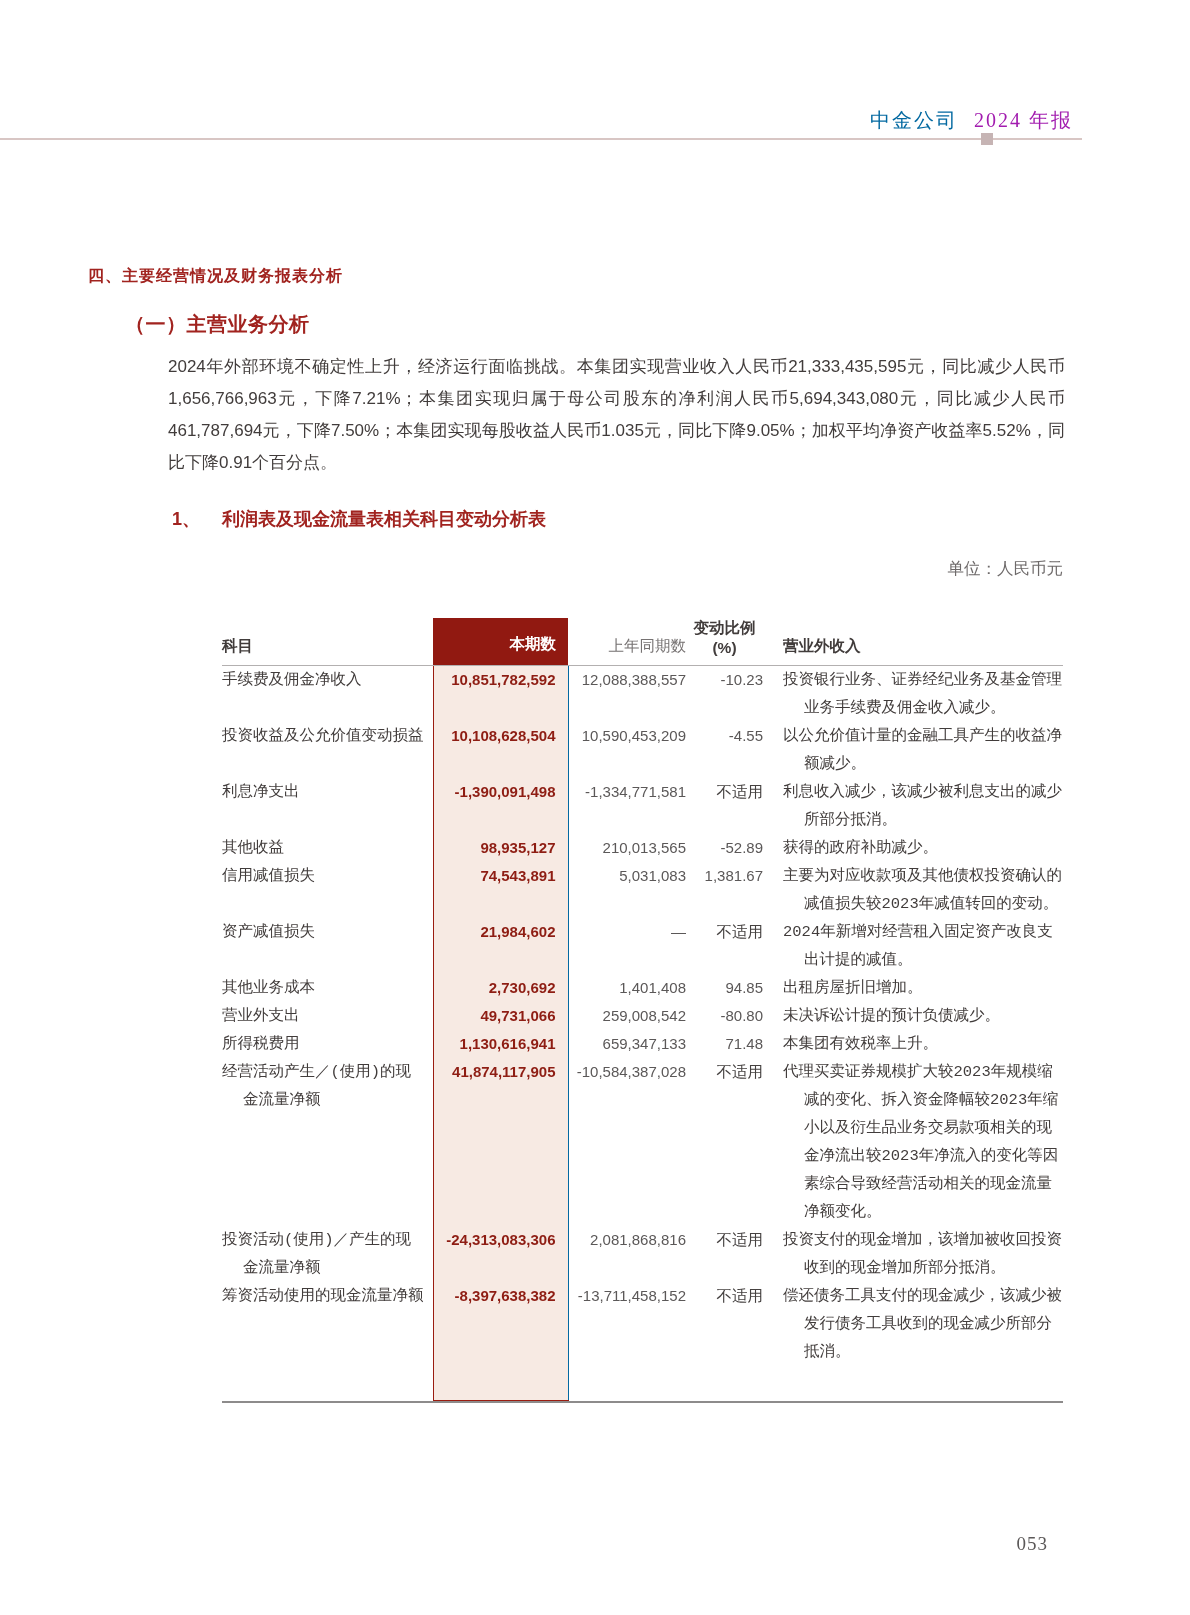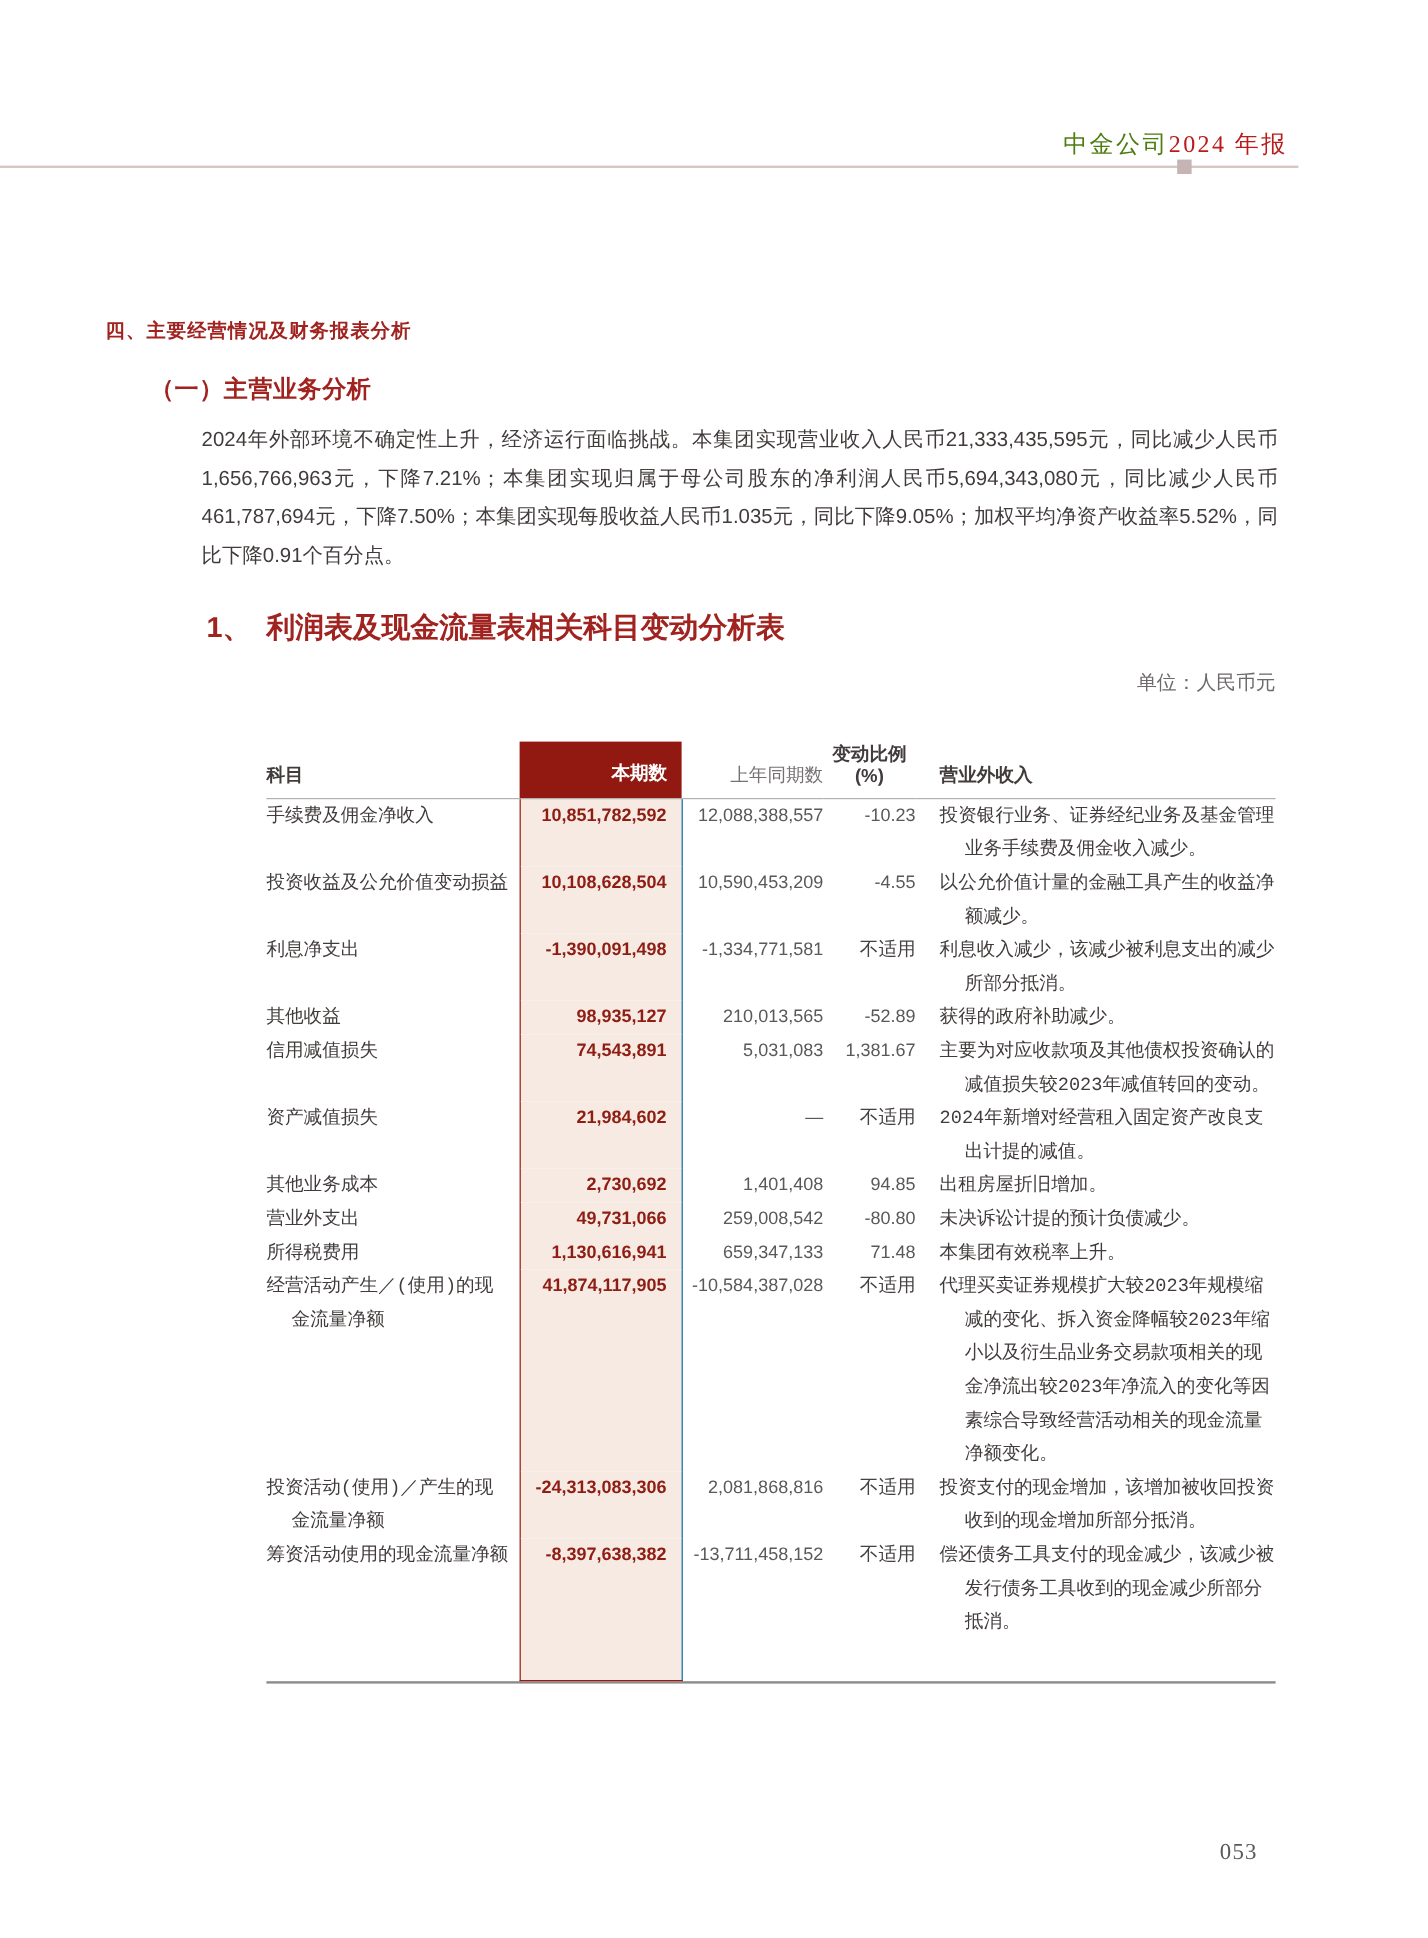--- a/index.html
+++ b/index.html
@@ -7,32 +7,32 @@
   .page {
     position:relative; width:1190px; height:1615px; background:#ffffff;
     font-family:"Liberation Sans","DejaVu Sans",sans-serif; color:#413c3b;
     overflow:hidden; margin:0 auto;
   }
   
   .page-header-text {
     position:absolute; top:107px; right:117px;
     font-family:"Liberation Serif","DejaVu Serif",serif; font-size:20px; letter-spacing:2px;
   }
-  .ph-company { color:#4d7c0f; }
-  .ph-edition { color:#b91c1c; }
+  .ph-company { color:#0369a1; }
+  .ph-edition { color:#a21caf; margin-left:16px; }
   .page-header-rule { position:absolute; top:138px; left:0; width:1082px; height:2px; background:#d8c6c4; }
   .page-header-square { position:absolute; top:133px; left:981px; width:12px; height:12px; background:#c6b4b4; }
   
   .doc-title { position:absolute; left:88px; top:266px; font-size:16px; font-weight:bold; color:#a1231f; letter-spacing:1px; }
   .doc-subtitle { position:absolute; left:125px; top:311px; font-size:20px; font-weight:bold; color:#a1231f; letter-spacing:0.5px; }
   .body-paragraph {
     position:absolute; left:168px; top:351px; width:897px;
     font-size:17px; line-height:32px; text-align:justify; color:#413c3b;
   }
-  .table-heading { position:absolute; left:172px; top:507px; font-size:24px; font-weight:bold; color:#a1231f; }
+  .table-heading { position:absolute; left:172px; top:507px; font-size:18px; font-weight:bold; color:#a1231f; }
   .table-heading .num { display:inline-block; width:50px; }
   .unit-note { position:absolute; top:558px; right:127px; font-size:16.5px; color:#6e6a6a; }
   
   .table-outer { position:absolute; left:222px; top:618px; width:841px; border-bottom:2px solid #8d8b8b; }
   table.report { border-collapse:collapse; table-layout:fixed; width:841px; font-size:15.5px; color:#413c3b; }
   col.w1 { width:211px; } col.w2 { width:135px; } col.w3 { width:118px; }
   col.w4 { width:77px; }  col.w5 { width:300px; }
   thead th { height:43px; vertical-align:bottom; font-weight:bold; padding-bottom:8px; border-bottom:1px solid #b3b0b0; }
   th.c1 { text-align:left; }
   th.c2 { background:#911911; color:#ffffff; text-align:right; padding-right:12px; padding-bottom:10px; }

